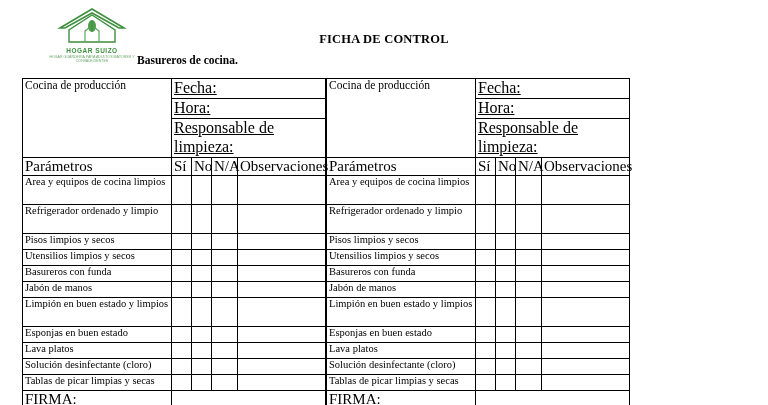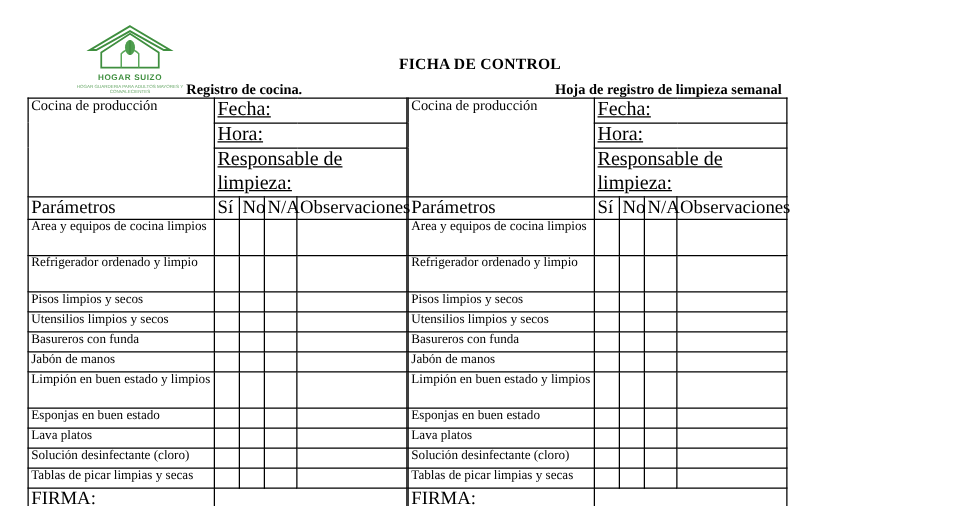--- a/index.html
+++ b/index.html
@@ -12,21 +12,21 @@
     height: 405px;
     font-family: "Liberation Serif", serif;
     color: #000000;
     overflow: hidden;
   }
   .page {
     position: relative;
     width: 768px;
     height: 405px;
     box-sizing: border-box;
-    padding: 12px;
+    padding: 0;
   }
 
   
   .header {
     position: relative;
     height: 78px;
   }
   .logo {
     position: absolute;
     left: 44px;
@@ -143,22 +143,21 @@
         <path d="M35 9 L58 24 L58 36 L12 36 L12 24 Z" fill="none" stroke="#3f8f3f" stroke-width="1.4"></path>
         <path d="M28 36 L28 25 Q35 18 42 25 L42 36" fill="none" stroke="#5aa85a" stroke-width="1.2"></path>
         <ellipse cx="35" cy="20" rx="4" ry="6" fill="#4f9e4f"></ellipse>
         <path d="M35 26 L35 14" stroke="#3f8f3f" stroke-width="1"></path>
       </svg>
       <div class="logo-text">HOGAR SUIZO</div>
       <div class="logo-sub">HOGAR GUARDERIA PARA ADULTOS MAYORES Y CONVALECIENTES</div>
     </div>
 
     <div class="doc-title">FICHA DE CONTROL</div>
-    <div class="sub-left">Registro de cocina.</div>
-    <div class="sub-right">Hoja de registro de limpieza semanal</div>
+    <div class="sub-left">Basureros de cocina.</div>
   </div>
 
   <div class="tables">
 
     <table class="form">
       <colgroup>
         <col class="param-col">
           <col class="mark-col">
           <col class="mark-col">
           <col class="na-col">

